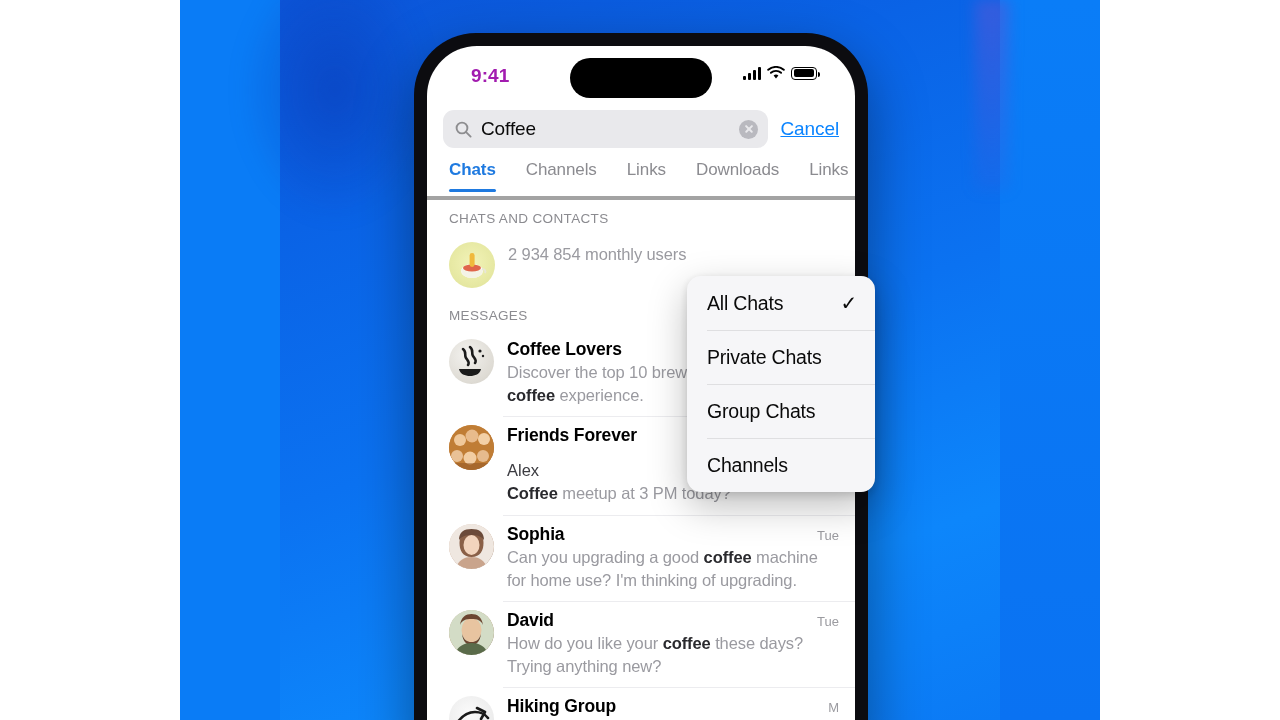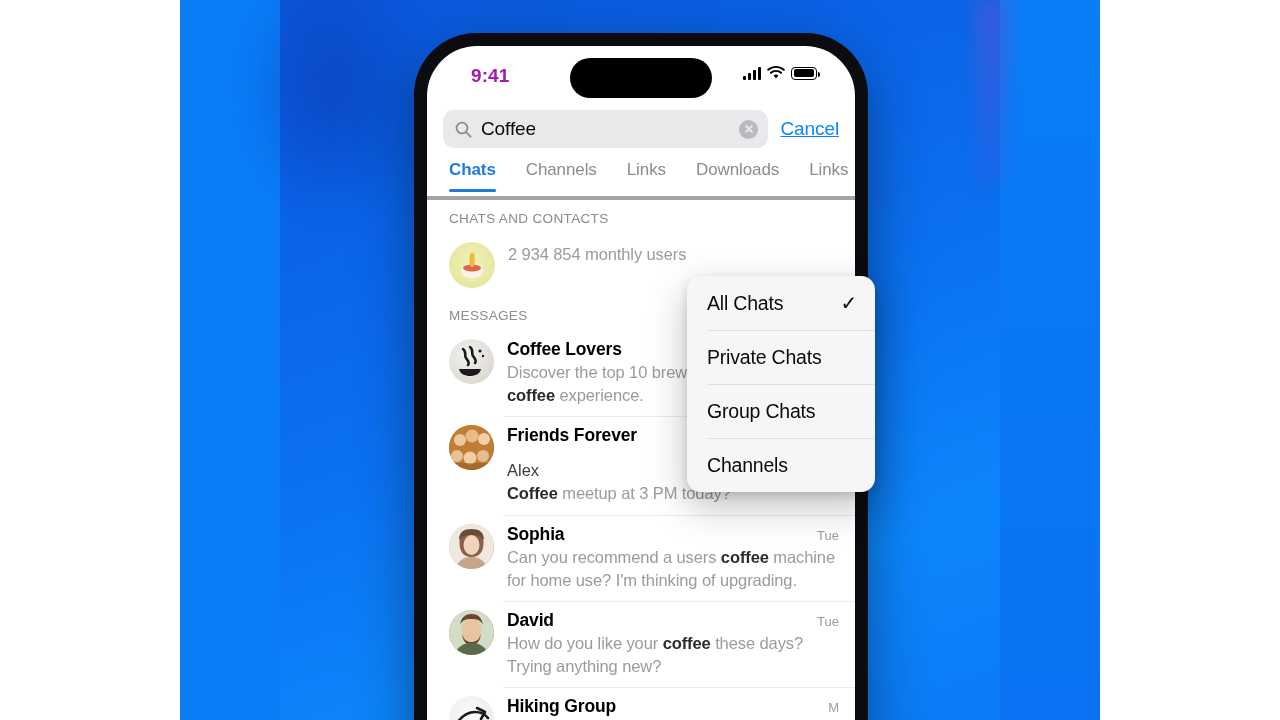--- a/index.html
+++ b/index.html
@@ -369,21 +369,21 @@
             <ellipse cx="22.5" cy="21" rx="8" ry="10" fill="#f2d4bd"></ellipse>
             <path d="M10 16c0-8 5-11 12.5-11S35 8 35 16c-3-4-7-5-12.5-5S13 12 10 16Z" fill="#6b4a39"></path>
             <path d="M7 45c2-9 8-12 15.5-12S36 36 38 45Z" fill="#c9a48c"></path>
           </svg>
         </div>
         <div class="row-body">
           <div class="row-top">
             <div class="row-title">Sophia</div>
             <div class="row-time">Tue</div>
           </div>
-          <div class="row-sub"><span>Can you recommend a users </span><b>coffee</b><span> machine for home use? I'm thinking of upgrading.</span></div>
+          <div class="row-sub"><span>Can you upgrading a good </span><b>coffee</b><span> machine for home use? I'm thinking of upgrading.</span></div>
         </div>
       </div>
 
       <div class="row">
         <div class="avatar av-david">
           <svg class="av-art" viewBox="0 0 45 45">
             <rect width="45" height="45" fill="#d3dcc6"></rect>
             <ellipse cx="22.5" cy="20" rx="10" ry="12" fill="#e8c4a0"></ellipse>
             <path d="M11 15c1-8 6-11 11.5-11S33 7 34 15c-2-5-6-6-11.5-6S13 10 11 15Z" fill="#6b4530"></path>
             <path d="M13 24c1 8 5 11 9.5 11S31 32 32 24c-2 6-5 8-9.5 8S15 30 13 24Z" fill="#6b4530"></path>

